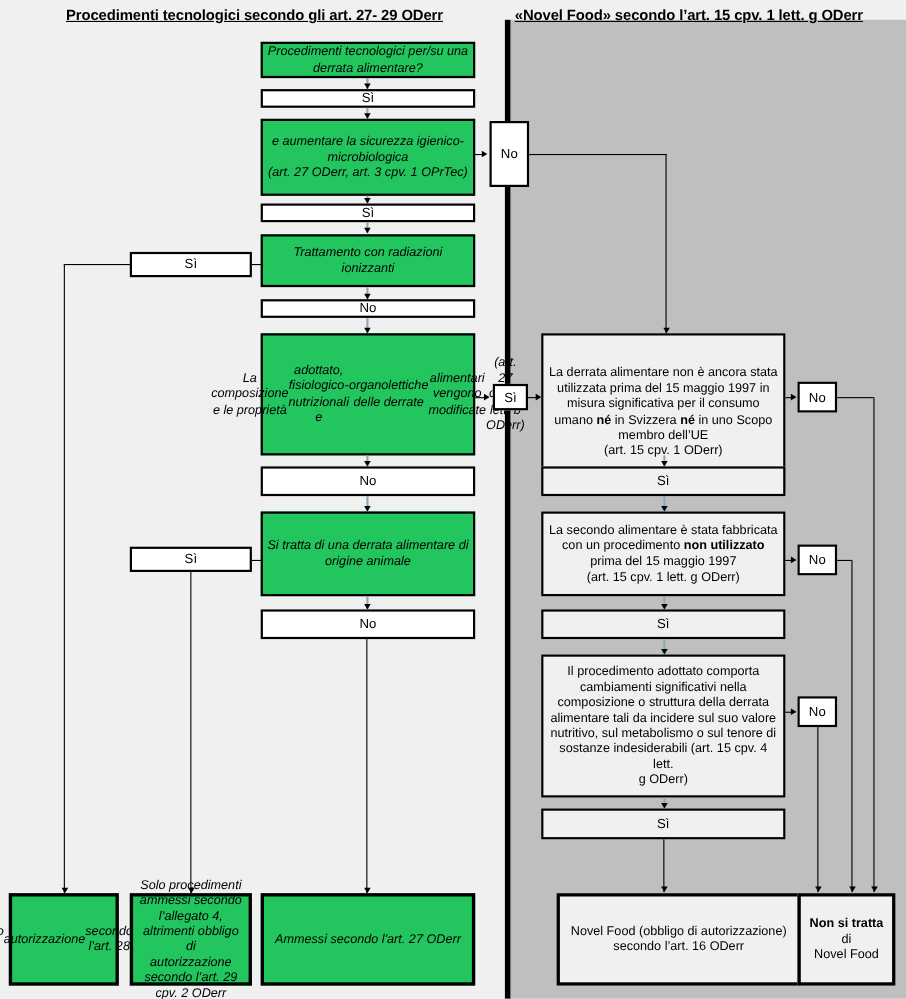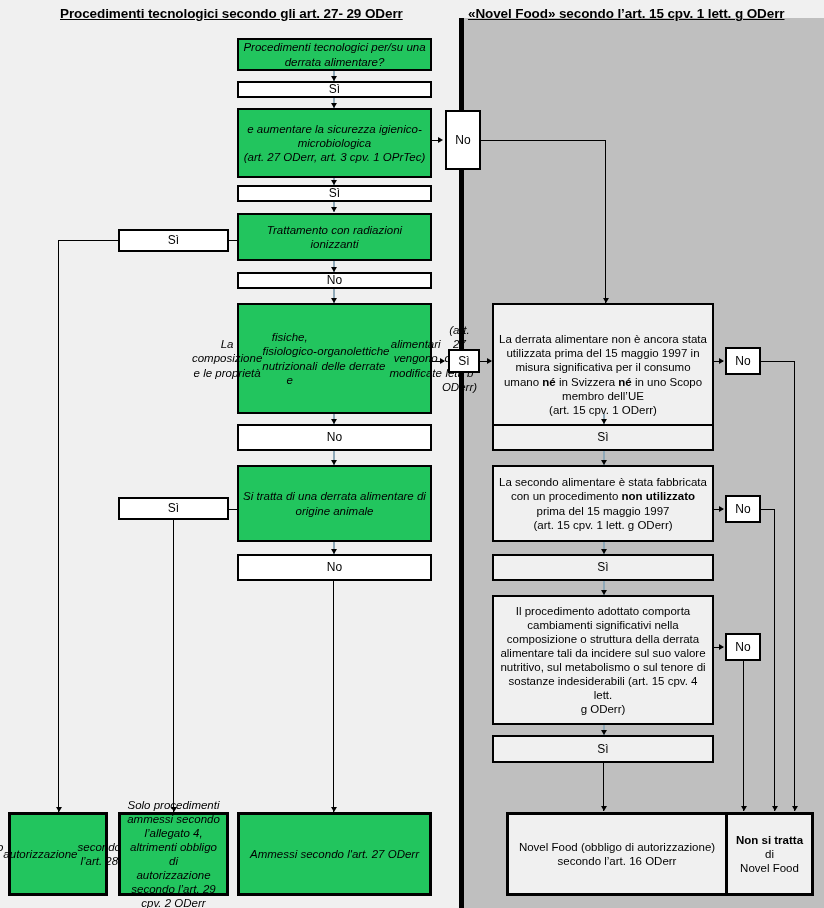--- a/index.html
+++ b/index.html
@@ -141,21 +141,21 @@
 
   <div class="box white label" style="left:237px; top:272px; width:195px; height:17px;">
     <span>No</span>
   </div>
 
   <div class="stub" style="left:333px; top:289px; height:14px;"></div>
   <div class="arrow down" style="left:331px; top:298px;"></div>
 
   <div class="box gray" style="left:237px; top:303px; width:195px; height:111px; flex-direction:row;">
     <span>La composizione e le proprietà</span>
-    <span>fisiche, fisiologico-nutrizionali e</span>
+    <span>adottato, fisiologico-nutrizionali e</span>
     <span>organolettiche delle derrate</span>
     <span>alimentari vengono modificate</span>
     <span>(art. 27 cpv. 2 lett. b ODerr)</span>
   </div>
 
   <div class="ln h" style="left:432px; top:361px; width:12px;"></div>
   <div class="arrow right" style="left:440px; top:358px;"></div>
   <div class="box white label" style="left:448px; top:349px; width:32px; height:24px;">
     <span>Sì</span>
   </div>

